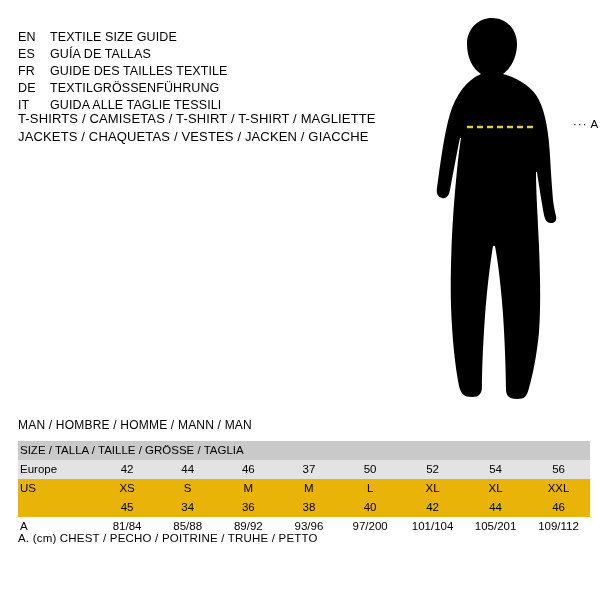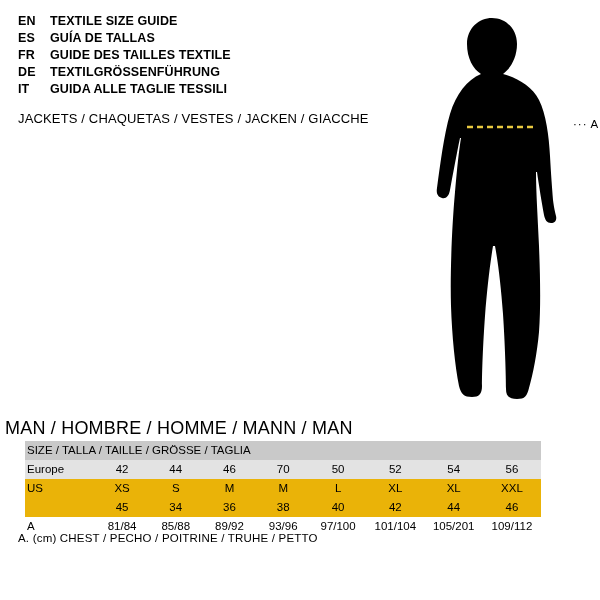--- a/index.html
+++ b/index.html
@@ -17,23 +17,22 @@
   .page {
     position: relative;
     width: 600px;
     height: 600px;
   }
 
   
   .lang-block {
     position: absolute;
     left: 18px;
-    top: 14px;
+    top: 30px;
     width: 360px;
-    font-weight: bold;
   }
   .lang-row {
     display: flex;
     align-items: baseline;
     height: 17px;
     font-size: 12.5px;
     letter-spacing: 0.1px;
   }
   .lang-code {
     width: 32px;
@@ -77,34 +76,33 @@
     color: #000;
     letter-spacing: 0.3px;
   }
   .label-a .dashes {
     letter-spacing: 1px;
   }
 
   
   .man-title {
     position: absolute;
-    left: 5px;
+    left: 18px;
     top: 418px;
-    font-size: 18px;
+    font-size: 12px;
     letter-spacing: 0.2px;
   }
 
   table.size-table {
     position: absolute;
     left: 18px;
     top: 441px;
-    width: 516px;
+    width: 572px;
     border-collapse: collapse;
     font-size: 11.5px;
-    margin-left: 7px;
   }
   table.size-table td {
     padding: 0;
     height: 19px;
     vertical-align: middle;
     line-height: 19px;
   }
   .row-head td {
     background: #c9c9c9;
     font-size: 11.5px;
@@ -161,20 +159,21 @@
       <span class="lang-code">DE</span>
       <span class="lang-text">TEXTILGRÖSSENFÜHRUNG</span>
     </div>
     <div class="lang-row">
       <span class="lang-code">IT</span>
       <span class="lang-text">GUIDA ALLE TAGLIE TESSILI</span>
     </div>
   </div>
 
   <div class="cat-block">
+    <div class="cat-line">T-SHIRTS / CAMISETAS / T-SHIRT / T-SHIRT / MAGLIETTE</div>
     <div class="cat-line">JACKETS / CHAQUETAS / VESTES / JACKEN / GIACCHE</div>
   </div>
 
   <div class="figure-wrap">
     <svg class="figure-svg" width="195" height="390" viewBox="0 0 195 390">
       <path fill="#000000" d="
         M 62,30
         C 62,14 74,4 87,4
         C 100,4 112,14 112,30
         C 112,44 105,55 98,60
@@ -223,21 +222,21 @@
     <tbody>
       <tr class="row-head">
         <td class="col-label head-span" colspan="9">SIZE / TALLA / TAILLE / GRÖSSE / TAGLIA</td>
       </tr>
 
       <tr class="row-alt">
         <td class="col-label">Europe</td>
         <td class="cell">42</td>
         <td class="cell">44</td>
         <td class="cell">46</td>
-        <td class="cell">70</td>
+        <td class="cell">37</td>
         <td class="cell">50</td>
         <td class="cell">52</td>
         <td class="cell">54</td>
         <td class="cell">56</td>
       </tr>
 
       <tr class="row-grey">
         <td class="col-label">US</td>
         <td class="cell">XS</td>
         <td class="cell">S</td>
@@ -260,21 +259,21 @@
         <td class="cell">44</td>
         <td class="cell">46</td>
       </tr>
 
       <tr class="row-plain">
         <td class="col-label">A</td>
         <td class="cell">81/84</td>
         <td class="cell">85/88</td>
         <td class="cell">89/92</td>
         <td class="cell">93/96</td>
-        <td class="cell">97/100</td>
+        <td class="cell">97/200</td>
         <td class="cell">101/104</td>
         <td class="cell">105/201</td>
         <td class="cell">109/112</td>
       </tr>
     </tbody>
   </table>
 
   <div class="footnote">A. (cm) CHEST / PECHO / POITRINE / TRUHE / PETTO</div>
 
 </div>

